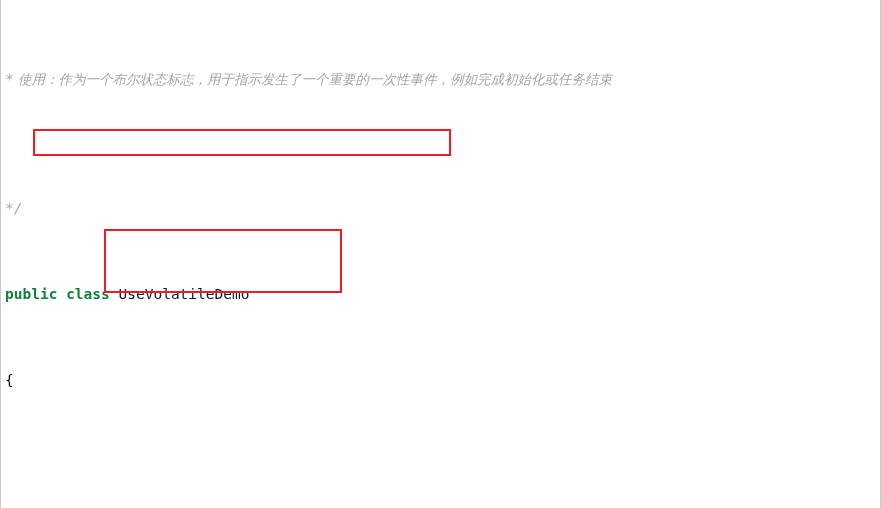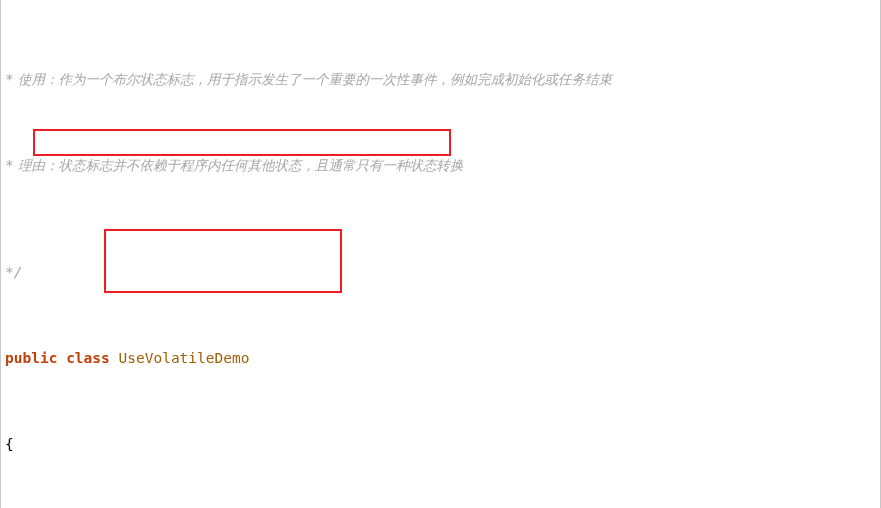--- a/index.html
+++ b/index.html
@@ -40,22 +40,22 @@
     height: 21.5px;
     white-space: pre;
     padding-left: 4px;
   }
 
   
   .cmt      { color: #a6a6a6; font-style: italic; }
   .cmt-cjk  { color: #a6a6a6; font-style: italic;
               font-family: "DejaVu Sans", "Liberation Sans", sans-serif;
               font-size: 13.5px; }
-  .kw       { color: #c2410c; font-weight: bold; }
-  .cls      { color: #a16207; }
+  .kw       { color: #15803d; font-weight: bold; }
+  .cls      { color: #0f172a; }
   .plain    { color: #000000; }
 
   
   .redbox {
     position: absolute;
     border: 2px solid #ee1c24;
     box-sizing: border-box;
     pointer-events: none;
     background: transparent;
   }
@@ -74,21 +74,20 @@
 </style>
 </head>
 <body>
 
 <div id="editor">
 
   <div class="code">
 
     <div class="line"><span class="cmt">*</span><span class="cmt-cjk"> 使用：作为一个布尔状态标志，用于指示发生了一个重要的一次性事件，例如完成初始化或任务结束</span></div>
 
-    <div class="line"><span class="cmt">*</span><span class="cmt-cjk"> 理由：状态标志并不依赖于程序内任何其他状态，且通常只有一种状态转换</span></div>
 
 
     <div class="line"><span class="cmt">*/</span></div>
 
     <div class="line"><span class="kw">public</span><span class="plain"> </span><span class="kw">class</span><span class="plain"> </span><span class="cls">UseVolatileDemo</span></div>
 
     <div class="line"><span class="plain">{</span></div>
 
     
 

